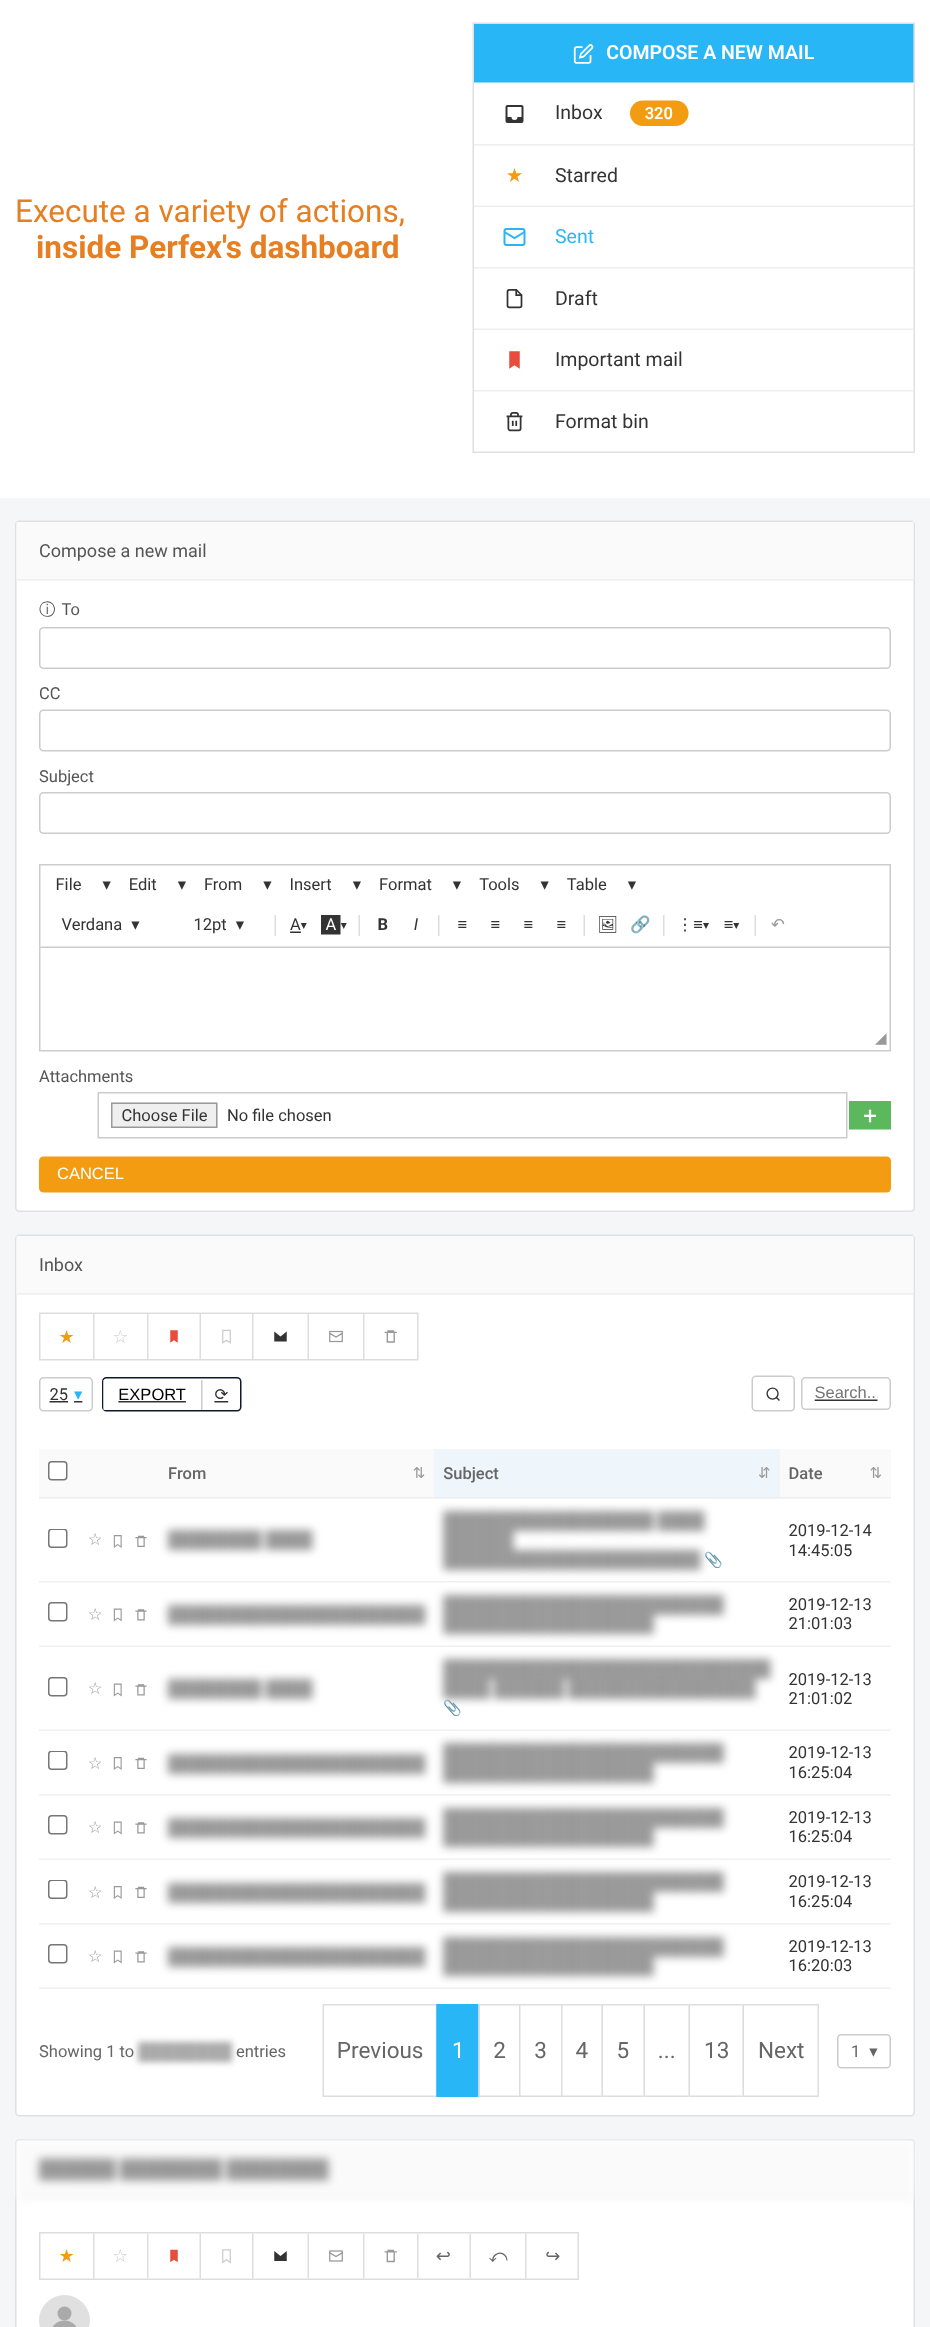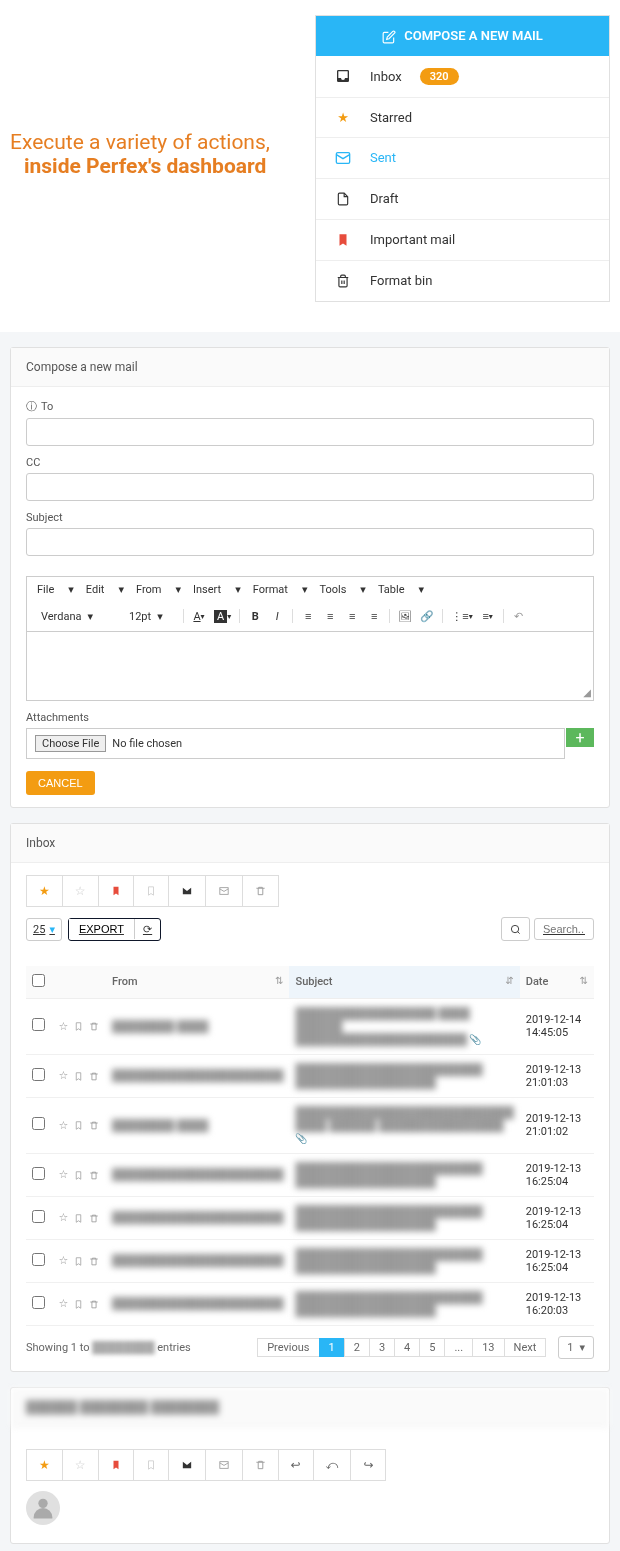--- a/index.html
+++ b/index.html
@@ -33,29 +33,29 @@
   
   .editor-toolbar { border: 1px solid #ccc; padding: 6px 10px; font-size: 11px; display: flex; flex-wrap: wrap; gap: 12px; align-items: center; margin-bottom: 0; border-bottom: none; }
   .editor-toolbar2 { border: 1px solid #ccc; padding: 6px 10px; font-size: 11px; display: flex; flex-wrap: wrap; gap: 8px; align-items: center; border-top: none; border-bottom: none;}
   .editor-area { border: 1px solid #ccc; min-height: 70px; resize: vertical; position: relative; }
   .resize-handle { position: absolute; bottom: 2px; right: 2px; color: #999; font-size: 10px; }
   .menu-item { cursor: pointer; display: flex; align-items: flex-start; gap: 14px; }
   .tb-sep { width: 1px; height: 14px; background: #ddd; }
   .tb-icon { cursor: pointer; display: inline-flex; align-items: center; justify-content: center; min-width: 14px; }
   .font-select { border: none; padding: 2px 4px; font-size: 11px; display: flex; align-items: center; gap: 6px; min-width: 80px; }
   
-  .attach-row { display: flex; gap: 1px; align-items: flex-start; }
+  .attach-row { display: flex; gap: 1px; align-items: center; margin-left: 39px; }
   .file-choose { border: 1px solid #ccc; padding: 6px 8px; display: flex; align-items: center; gap: 6px; flex: 1; font-size: 11px;}
   .file-btn { background: #efefef; border: 1px solid #999; padding: 1px 6px; font-size: 11px; cursor: pointer; }
   .plus-btn { background: #5cb85c; color: #fff; width: 28px; display: flex; align-items: center; justify-content: center; font-size: 16px; cursor: pointer; }
   
   .btn { padding: 6px 12px; border-radius: 3px; font-size: 11px; cursor: pointer; display: inline-flex; align-items: center; gap: 4px; border: none; color: #fff; }
   .btn-orange { background: #f39c12; }
   .btn-blue { background: #29b6f6; }
-  .compose-actions { display: flex; justify-content: space-between; margin-top: 12px; }
+  .compose-actions { display: flex; justify-content: space-between; margin-top: 12px; flex-direction: column; }
   .compose-actions-right { display: flex; gap: 6px; }
   
   
   .toolbar { display: flex; gap: 0; border: 1px solid #ddd; margin-bottom: 10px; width: fit-content; }
   .toolbar .tbtn { padding: 8px 12px; border-right: 1px solid #ddd; cursor: pointer; display: flex; align-items: center; }
   .toolbar .tbtn:last-child { border-right: none; }
   
   .inbox-controls { display: flex; justify-content: space-between; align-items: flex-end; margin-bottom: 25px; text-decoration: underline; }
   .left-controls { display: flex; gap: 6px; align-items: center; }
   .select-sm { border: 1px solid #ccc; padding: 4px 6px; font-size: 11px; border-radius: 3px; display: flex; align-items: center; gap: 4px; cursor: pointer; }
@@ -70,21 +70,21 @@
   .inbox-table th.sorted { background: #eef5fb; }
   .inbox-table td { padding: 8px 6px; border-bottom: 1px solid #f0f0f0; vertical-align: middle; }
   .row-actions { display: flex; gap: 6px; align-items: center; color: #999;}
   .blur { filter: blur(3px); color: #999; user-select: none; }
   .blur-light { filter: blur(2px); color: #aaa; }
   .sort-icon { float: right; color: #999; font-size: 10px; }
   .clip-icon { color: #999; font-size: 10px; }
   
   .table-footer { display: flex; justify-content: space-between; align-items: center; margin-top: 10px; font-size: 11px; color: #666;}
   .pagination { display: flex; gap: 0; align-items: center;}
-  .page-btn { border: 1px solid #ddd; padding: 2px 9px; font-size: 11px; cursor: pointer; background: #fff; margin-left: -1px; }
+  .page-btn { border: 1px solid #ddd; padding: 21px 9px; font-size: 15px; cursor: pointer; background: #fff; margin-left: -1px; }
   .page-btn.active { background: #29b6f6; color: #fff; border-color: #29b6f6; }
   .page-select { display: flex; align-items: center; gap: 6px; margin-left: 12px; border: 1px solid #ccc; padding: 4px 8px; border-radius: 3px;}
   
   
   .msg-header-actions { display: flex; gap: 0; border: 1px solid #ddd; margin: 10px 0; width: fit-content; }
   .msg-header-actions .tbtn { padding: 8px 12px; border-right: 1px solid #ddd; cursor: pointer; display: flex; align-items: center;}
   .msg-header-actions .tbtn:last-child { border-right: none; }
   .avatar { width: 34px; height: 34px; border-radius: 50%; background: #e0e0e0; display: flex; align-items: center; justify-content: center; margin-bottom: 6px;}
   
   svg { display: inline-block; vertical-align: middle; }

